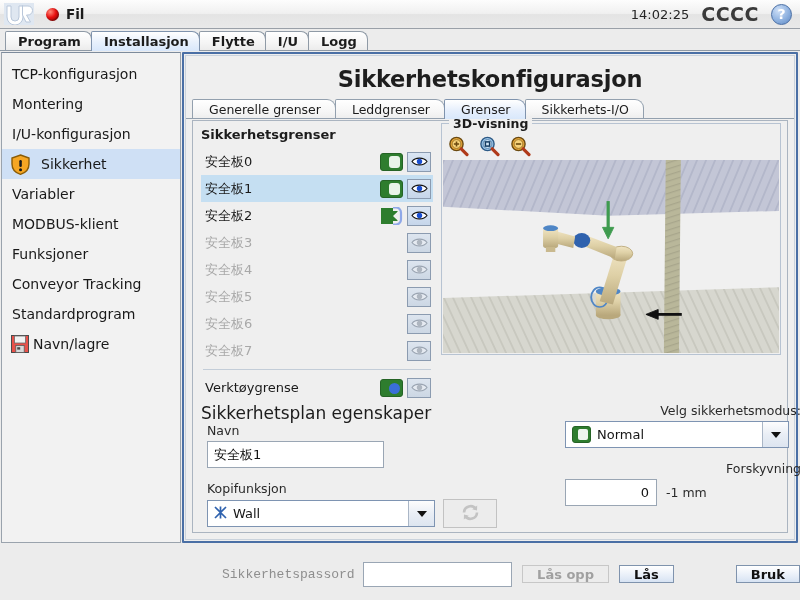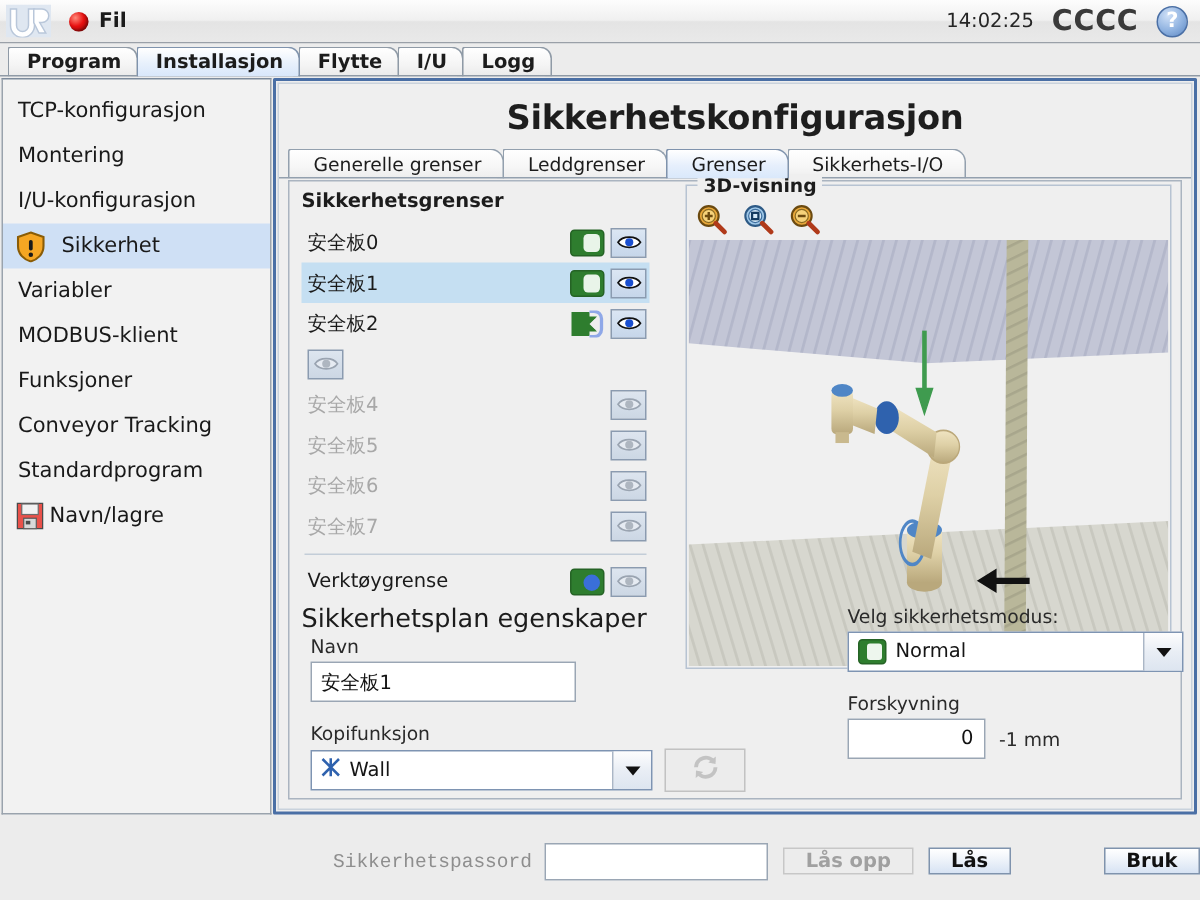--- a/index.html
+++ b/index.html
@@ -182,21 +182,21 @@
     border: 1px solid #8b9bb0;
     background: linear-gradient(to bottom,#dbe6f3 0%, #c6d6ea 100%);
     display: flex; align-items: center; justify-content: center;
     cursor: pointer;
   }
   .eye-btn.dim { background: linear-gradient(to bottom,#dde5ef 0%, #ccd7e4 100%); }
   .limits-sep { height: 1px; background: #c3cdd8; margin: 5px 2px 4px 2px; }
 
   
   .view3d {
-    position: absolute; left: 264px; top: 2px; right: 6px; height: 323px;
+    position: absolute; left: 248px; top: 2px; right: 6px; height: 232px;
     border: 1px solid #b7c3d2;
   }
   .view3d-legend {
     position: absolute; left: 7px; top: -8px; background: #efefef;
     padding: 0 4px; font-size: 12.5px; font-weight: bold; color: #1c1c1c;
   }
   .view3d-tools {
     position: absolute; left: 6px; top: 12px; display: flex; gap: 10px;
   }
   .mag { width: 21px; height: 21px; cursor: pointer; }
@@ -205,21 +205,21 @@
     background: #f0f0f0; overflow: hidden;
   }
 
   
   .props {
     position: absolute; left: 8px; top: 282px; right: 8px; bottom: 4px;
   }
   .props-title { font-size: 17px; font-weight: normal; color: #1c1c1c; }
   .field-label { font-size: 12.5px; color: #2a2a2a; margin-bottom: 3px; }
   .props-left { position: absolute; left: 6px; top: 20px; width: 290px; }
-  .props-right { position: absolute; left: 364px; top: 0px; width: 236px; }
+  .props-right { position: absolute; left: 364px; top: 0px; width: 236px; text-align: right; }
 
   .txtin {
     height: 27px; background: #ffffff;
     border: 1px solid #9aa6b4;
     display: flex; align-items: center;
     padding: 0 6px; font-size: 13px; color: #111;
   }
   .txtin.num { justify-content: flex-end; padding-right: 7px; }
   .combo {
     height: 27px; display: flex; align-items: stretch;
@@ -438,20 +438,21 @@
               <span class="eye-btn">
                 <svg width="17" height="11" viewBox="0 0 17 11">
                     <path d="M1 5.5 C4 1 13 1 16 5.5 C13 10 4 10 1 5.5 Z" fill="#ffffff" stroke="#111" stroke-width="1.1"></path>
                     <circle cx="8.5" cy="5.5" r="2.7" fill="#1a4fd0"></circle>
                   </svg>
               </span>
             </span>
           </div>
 
           <div class="limit-row dim">
+            <span class="limit-name">安全板3</span>
             <span class="limit-ctrls">
               <span class="eye-btn dim">
                 <svg width="17" height="11" viewBox="0 0 17 11">
                     <path d="M1 5.5 C4 1 13 1 16 5.5 C13 10 4 10 1 5.5 Z" fill="#e6ebf2" stroke="#9aa4b1" stroke-width="1.1"></path>
                     <circle cx="8.5" cy="5.5" r="2.7" fill="#aeb6c0"></circle>
                   </svg>
               </span>
             </span>
           </div>
           <div class="limit-row dim">

